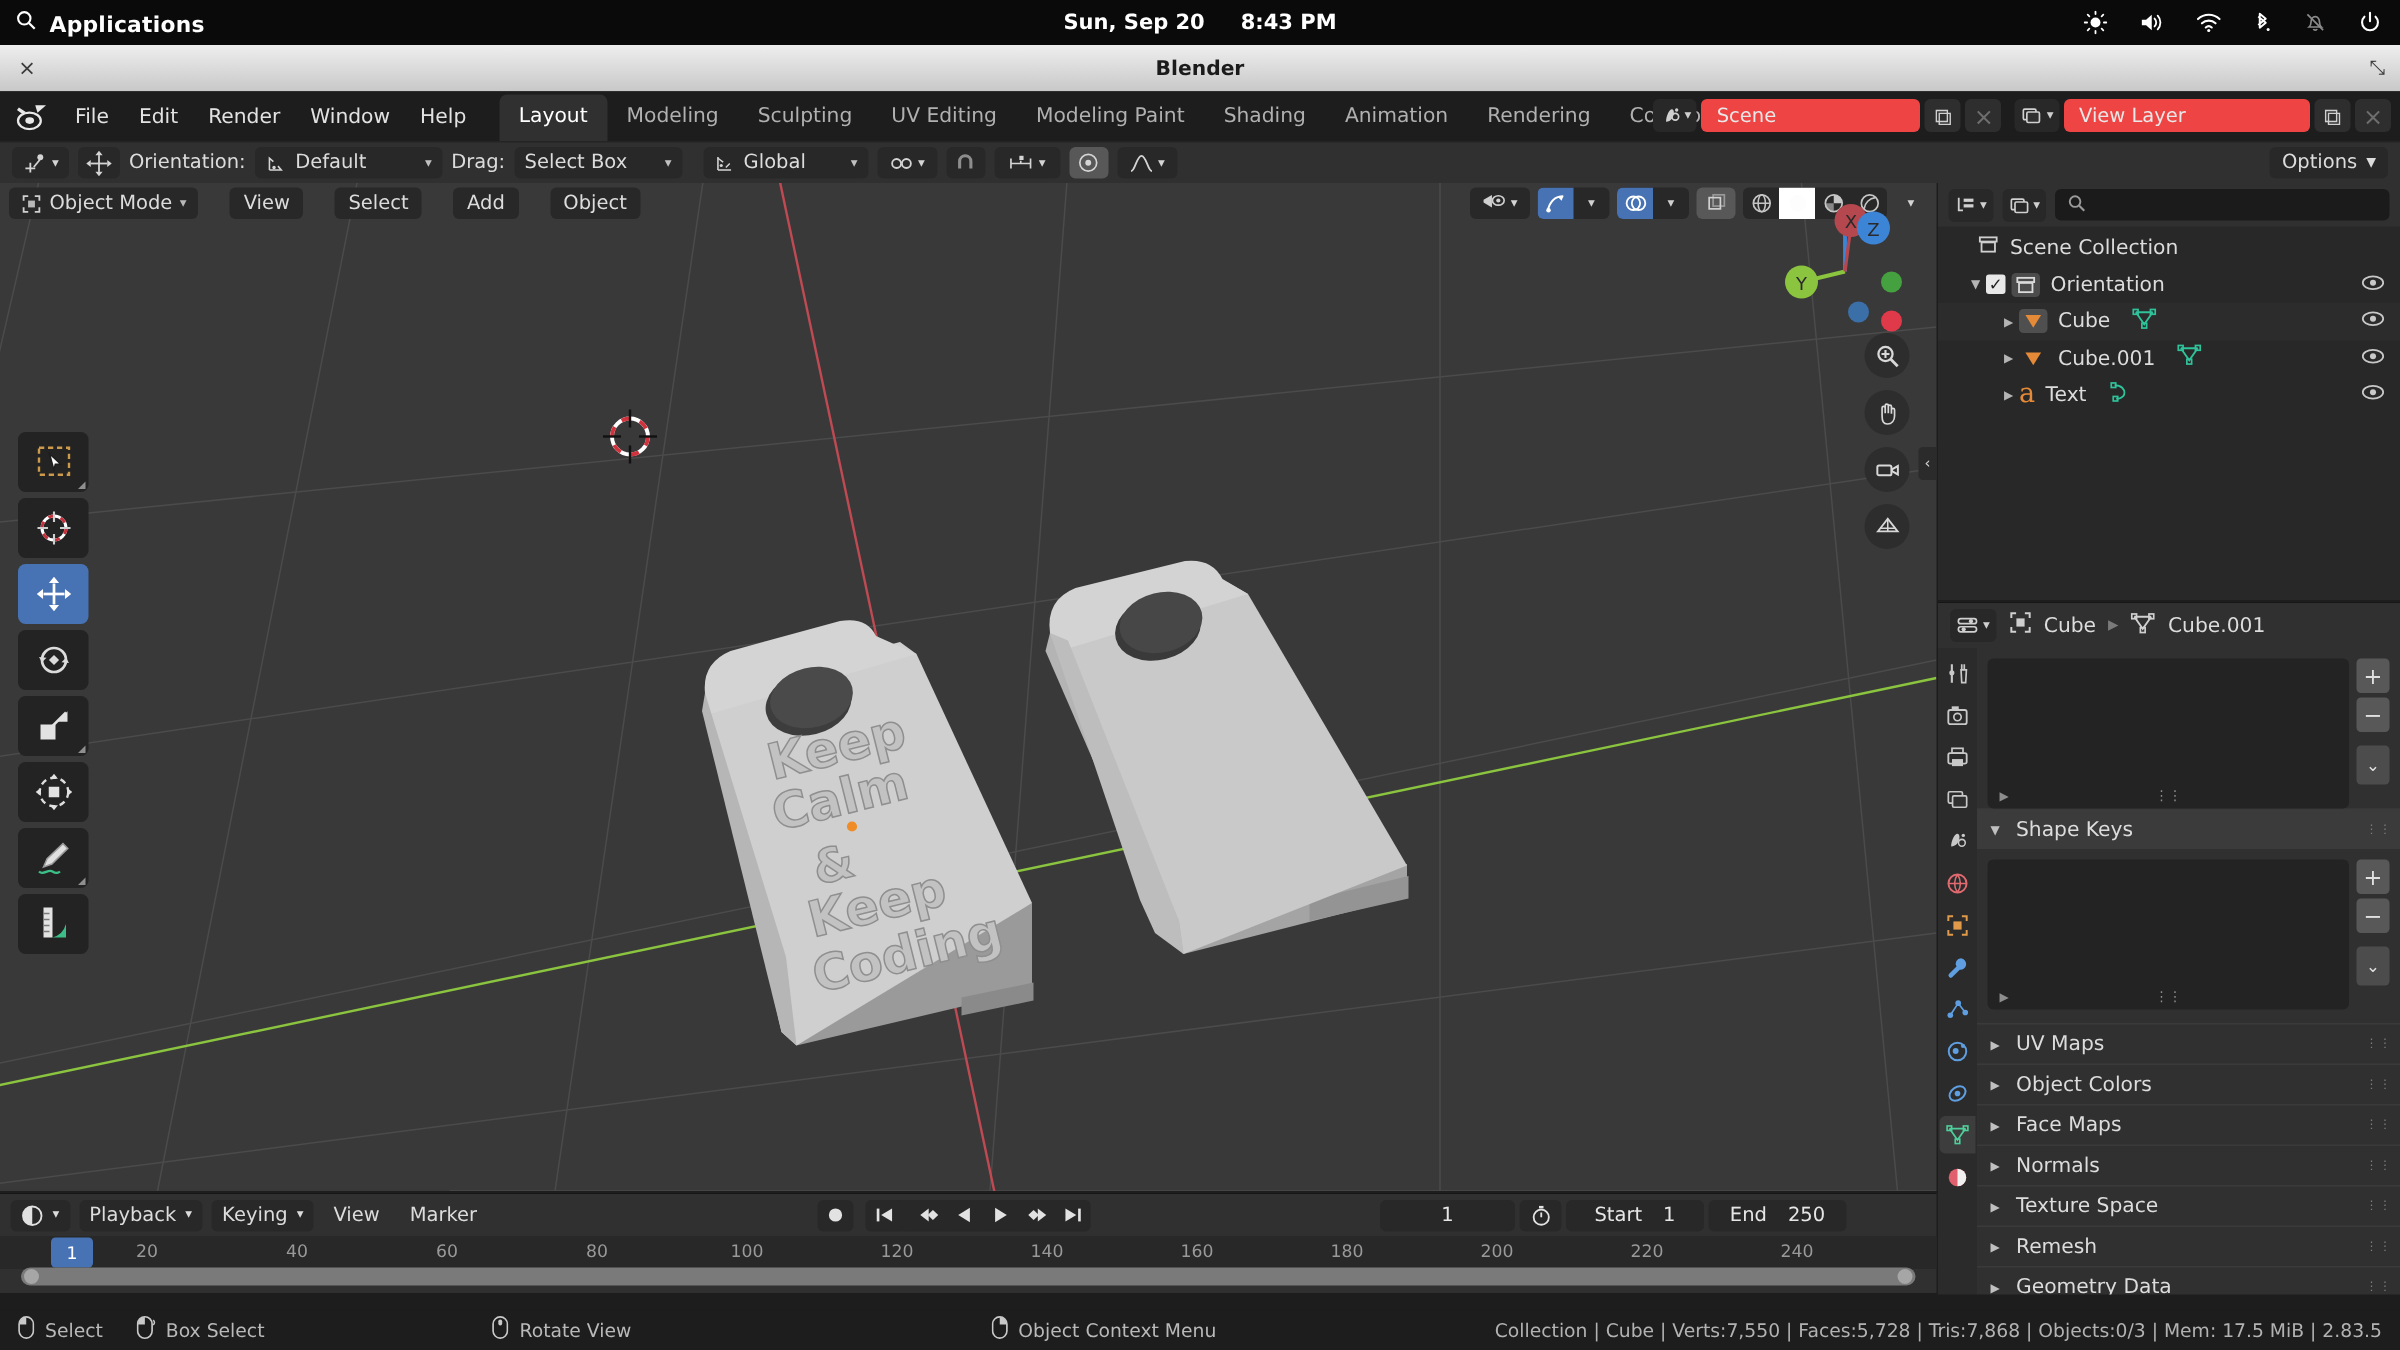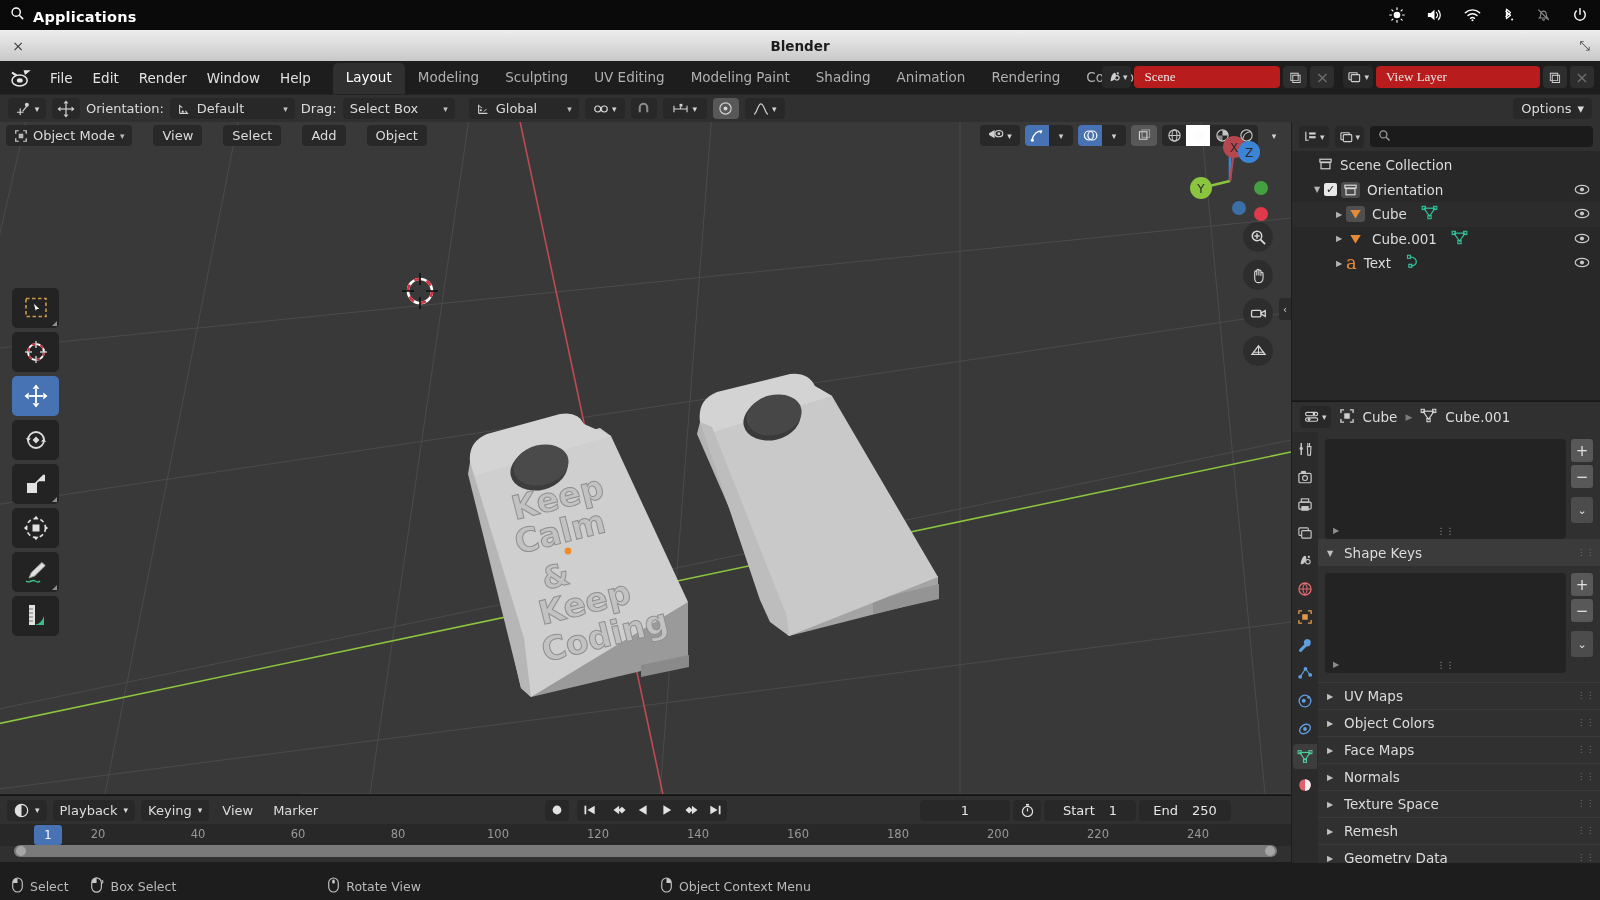--- a/index.html
+++ b/index.html
@@ -70,22 +70,22 @@
     border-radius: 5px 5px 0 0; line-height: 1.3;
   }
   .ws-tab.active { background: #303030; color: #ffffff; }
   .ws-tab.clipped { overflow: hidden; }
   .icon-btn {
     background: #282828; border-radius: 4px; height: 22px; min-width: 26px;
     display: flex; align-items: center; justify-content: center; gap: 2px;
     padding: 0 4px; color: #cfcfcf; cursor: pointer;
   }
   .txt-field {
-    background: #b91c1c; border-radius: 4px; height: 22px; color: #e8e8e8;
-    font-size: 13px; display: flex; align-items: center; padding: 0 10px; font-family: Liberation Serif, serif;
+    background: #ef4444; border-radius: 4px; height: 22px; color: #e8e8e8;
+    font-size: 13px; display: flex; align-items: center; padding: 0 10px;
   }
   .sq-btn {
     background: #2e2e2e; border-radius: 4px; height: 22px; width: 24px;
     display: flex; align-items: center; justify-content: center;
     color: #cfcfcf; cursor: pointer;
   }
   .sq-btn.dim { color: #6e6e6e; }
   .topbar-right { position: absolute; right: 6px; top: 5px; display: flex; align-items: center; gap: 3px; }
 
   
@@ -302,20 +302,23 @@
 
   <div class="osbar">
     <div class="osbar-left">
       <span>
         <svg width="15" height="15" viewBox="0 0 16 16">
             <circle cx="6.6" cy="6.6" r="4.4" fill="none" stroke="#fff" stroke-width="1.5"></circle>
             <line x1="9.9" y1="9.9" x2="14" y2="14" stroke="#fff" stroke-width="1.6"></line>
           </svg>
       </span>
       <span class="osbar-apps">Applications</span>
+    </div>
+    <div class="osbar-center">
+      <span>Sun, Sep 20</span><span>8:43 PM</span>
     </div>
     <div class="osbar-right">
       <span>
         <svg width="16" height="16" viewBox="0 0 16 16">
             <circle cx="8" cy="8" r="3.3" fill="#fff"></circle>
             <g stroke="#fff" stroke-width="1.2" stroke-linecap="round">
               <line x1="8" y1="0.8" x2="8" y2="2.4"></line>
               <line x1="8" y1="13.6" x2="8" y2="15.2"></line>
               <line x1="0.8" y1="8" x2="2.4" y2="8"></line>
               <line x1="13.6" y1="8" x2="15.2" y2="8"></line>
@@ -1257,15 +1260,16 @@
     </div>
     <div class="sb-item" style="margin-left:240px">
       <span class="mouse-ico">
         <svg width="11" height="16" viewBox="0 0 12 17">
             <rect x="0.8" y="0.8" width="10.4" height="15.4" rx="5.2" fill="none" stroke="#c9c9c9" stroke-width="1.2"></rect>
             <path d="M11 6.4V6a5 5 0 00-5-5v5.4z" fill="#c9c9c9"></path>
           </svg>
       </span>
       <span>Object Context Menu</span>
     </div>
+    <div class="sb-right">Collection | Cube | Verts:7,550 | Faces:5,728 | Tris:7,868 | Objects:0/3 | Mem: 17.5 MiB | 2.83.5</div>
   </div>
 
 </div>
 
 </body></html>

